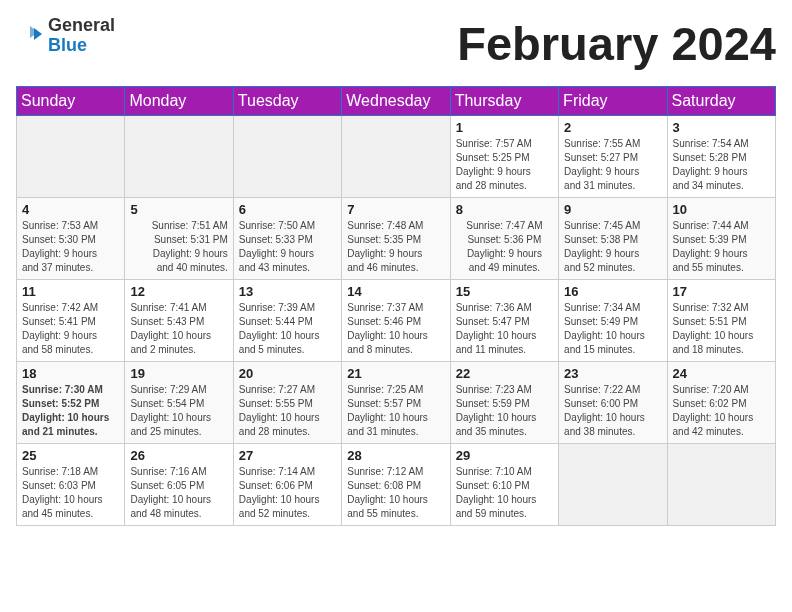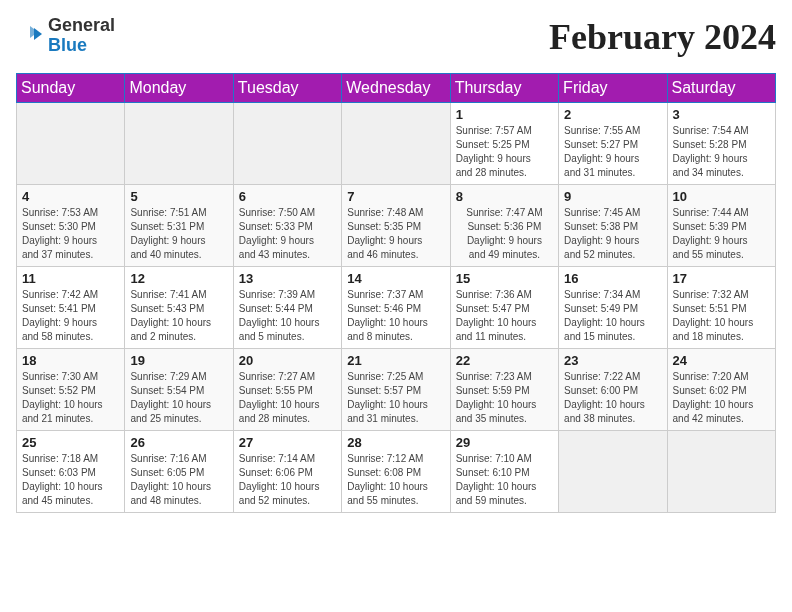--- a/index.html
+++ b/index.html
@@ -31,24 +31,23 @@
     .logo-text span:first-child { color: #333; }
     .logo-text span:last-child { color: #1a7abf; }
     .logo-icon {
       width: 28px;
       height: 28px;
     }
     .title-area {
       text-align: right;
     }
     .month-title {
-      font-size: 36px;
+      font-size: 47px;
       font-weight: bold;
       color: #222;
-      font-family: Liberation Serif, serif;
     }
     .location {
       font-size: 15px;
       color: #555;
     }
     table {
       width: 100%;
       border-collapse: collapse;
       table-layout: fixed;
     }
@@ -152,21 +151,21 @@
       <tr>
         <td>
           <span class="day-num">4</span>
           <div class="day-detail" style="white-space: pre-line;">Sunrise: 7:53 AM
 Sunset: 5:30 PM
 Daylight: 9 hours
 and 37 minutes.</div>
         </td>
         <td>
           <span class="day-num">5</span>
-          <div class="day-detail" style="white-space: pre-line;">Sunrise: 7:51 AM
+          <div class="day-detail" style="white-space: pre-line; text-align: right;">Sunrise: 7:51 AM
 Sunset: 5:31 PM
 Daylight: 9 hours
 and 40 minutes.</div>
         </td>
         <td>
           <span class="day-num">6</span>
           <div class="day-detail" style="white-space: pre-line;">Sunrise: 7:50 AM
 Sunset: 5:33 PM
 Daylight: 9 hours
 and 43 minutes.</div>
@@ -247,21 +246,21 @@
           <span class="day-num">17</span>
           <div class="day-detail" style="white-space: pre-line;">Sunrise: 7:32 AM
 Sunset: 5:51 PM
 Daylight: 10 hours
 and 18 minutes.</div>
         </td>
       </tr>
       <tr>
         <td>
           <span class="day-num">18</span>
-          <div class="day-detail" style="white-space: pre-line;">Sunrise: 7:30 AM
+          <div class="day-detail" style="white-space: pre-line; font-weight: bold;">Sunrise: 7:30 AM
 Sunset: 5:52 PM
 Daylight: 10 hours
 and 21 minutes.</div>
         </td>
         <td>
           <span class="day-num">19</span>
           <div class="day-detail" style="white-space: pre-line;">Sunrise: 7:29 AM
 Sunset: 5:54 PM
 Daylight: 10 hours
 and 25 minutes.</div>

